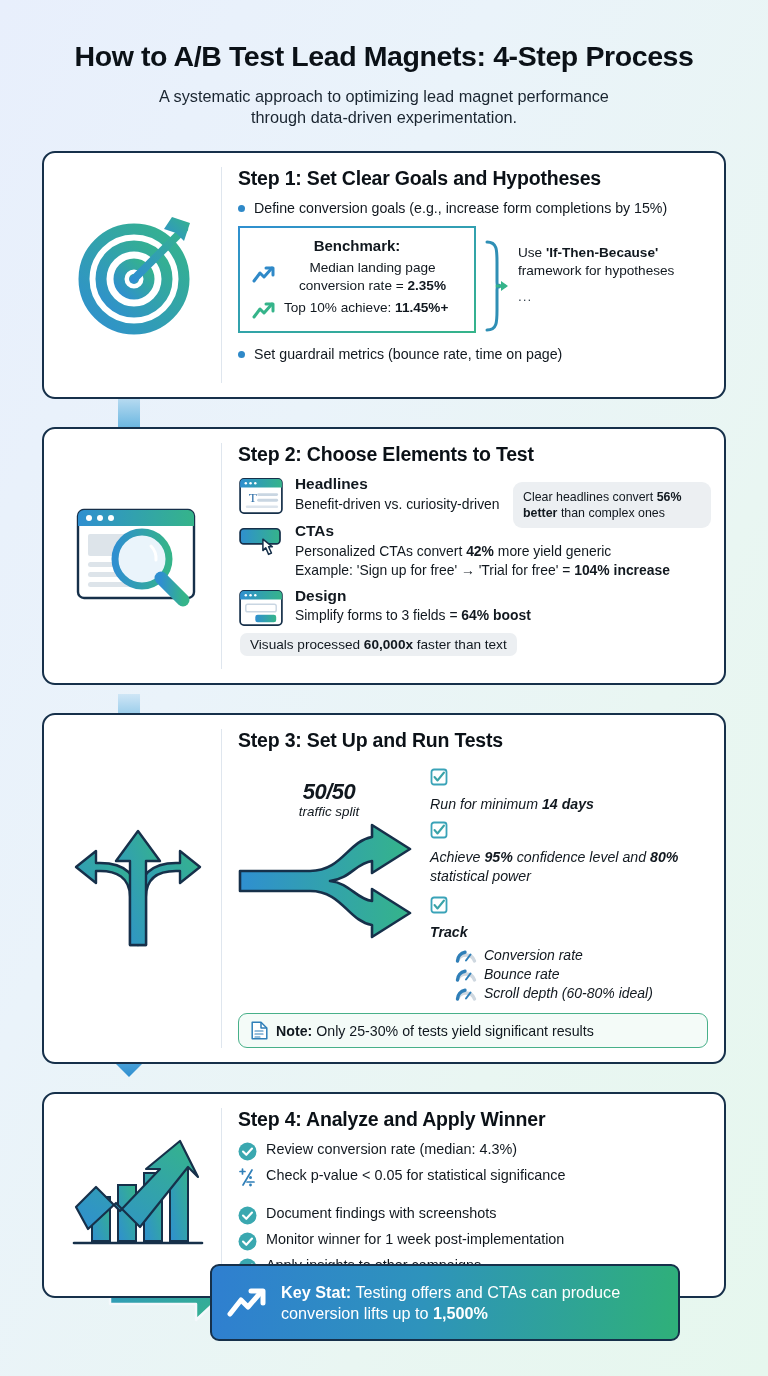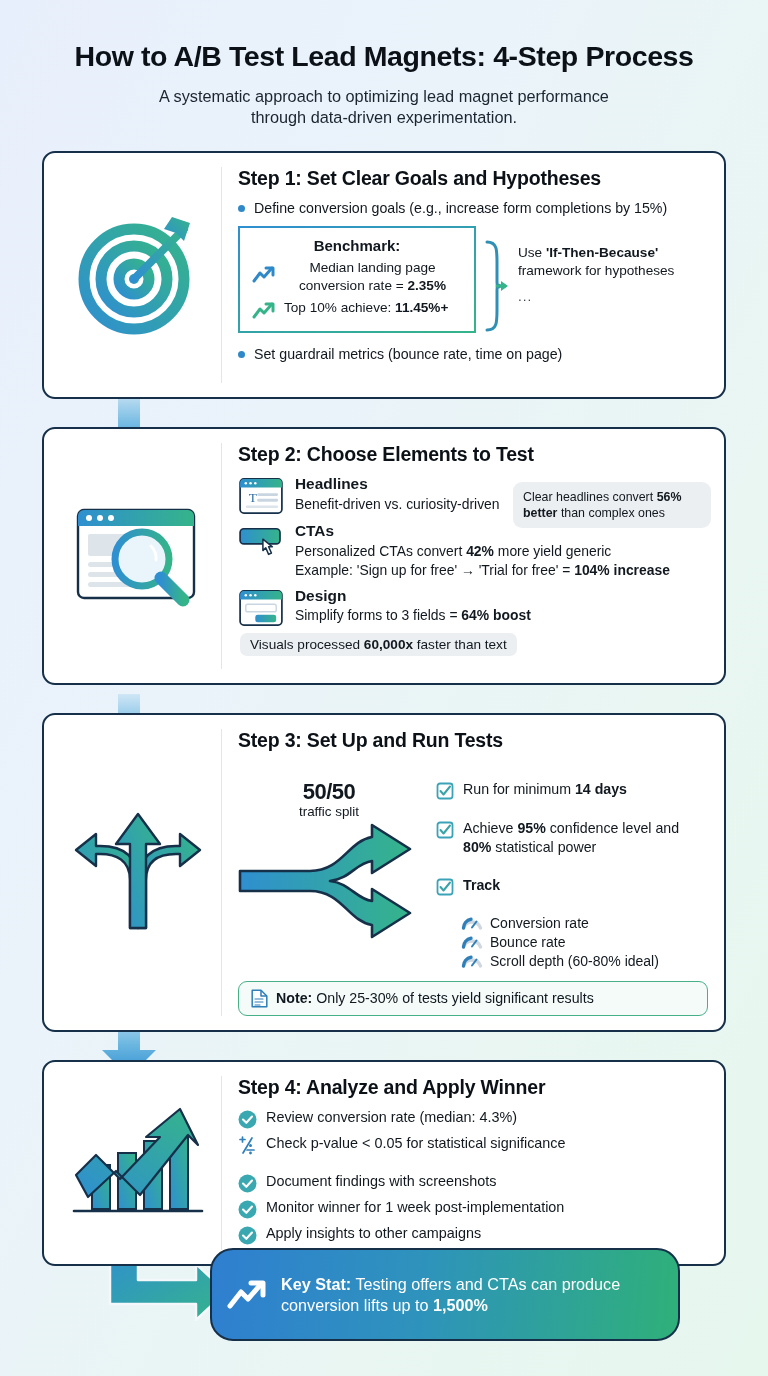--- a/index.html
+++ b/index.html
@@ -74,46 +74,46 @@
     position: absolute; right: 13px; top: 53px; width: 198px;
     background: #eceff2; border-radius: 9px; padding: 7px 10px;
     font-size: 12.4px; line-height: 1.3;
   }
   .pill {
     display: inline-block; background: #eceff2; border-radius: 7px;
     padding: 4px 10px; font-size: 13.6px; margin-top: 6px; margin-left: 2px;
   }
 
   
-  .s3wrap { display: flex; gap: 12px; }
+  .s3wrap { display: flex; gap: 6px; font-style: italic; }
   .split { width: 182px; flex: none; position: relative; padding-top: 18px; }
   .split-label { text-align: center; }
   .split-num { font-size: 22px; font-weight: bold; letter-spacing: -0.5px; }
   .split-sub { font-size: 13.4px; margin-top: -1px; }
   .s3list { flex: 1; padding-left: 4px; }
-  .ck { display: flex; gap: 9px; align-items: flex-start; font-size: 14.2px; line-height: 1.32; margin: 19px 0; }
+  .ck { display: flex; gap: 9px; align-items: flex-start; font-size: 14.2px; line-height: 1.32; margin: 5px 0; flex-direction: column; }
   .ck .t { flex: 1; }
   .sub-metric { display: flex; gap: 8px; align-items: center; font-size: 14px; margin: 3px 0 3px 26px; }
   .note {
     display: flex; gap: 8px; align-items: center;
     border: 1.6px solid #47b089; border-radius: 9px;
     background: #f4fbf8; padding: 7px 12px; margin-top: 9px;
     font-size: 14.2px;
   }
 
   
   .s4row { display: flex; gap: 9px; align-items: flex-start; font-size: 14.4px; line-height: 1.34; margin: 5px 0; }
   .gap { height: 7px; }
 
   
   .keystat {
     position: absolute; left: 210px; right: 88px; bottom: 35px;
     background: linear-gradient(95deg, #2f7fd0 0%, #2e93bc 45%, #2fb079 100%);
-    border: 2px solid #16304a; border-radius: 23px;
-    padding: 24px 16px; display: flex; gap: 13px; align-items: center;
+    border: 2px solid #16304a; border-radius: 9px;
+    padding: 16px 16px; display: flex; gap: 13px; align-items: center;
     color: #ffffff; z-index: 4;
   }
   .keystat-text { font-size: 16.2px; line-height: 1.26; }
 
   
   .conn { position: absolute; left: 100px; width: 58px; z-index: 1; }
   svg { display: block; overflow: visible; }
 </style>
 </head>
 <body>

